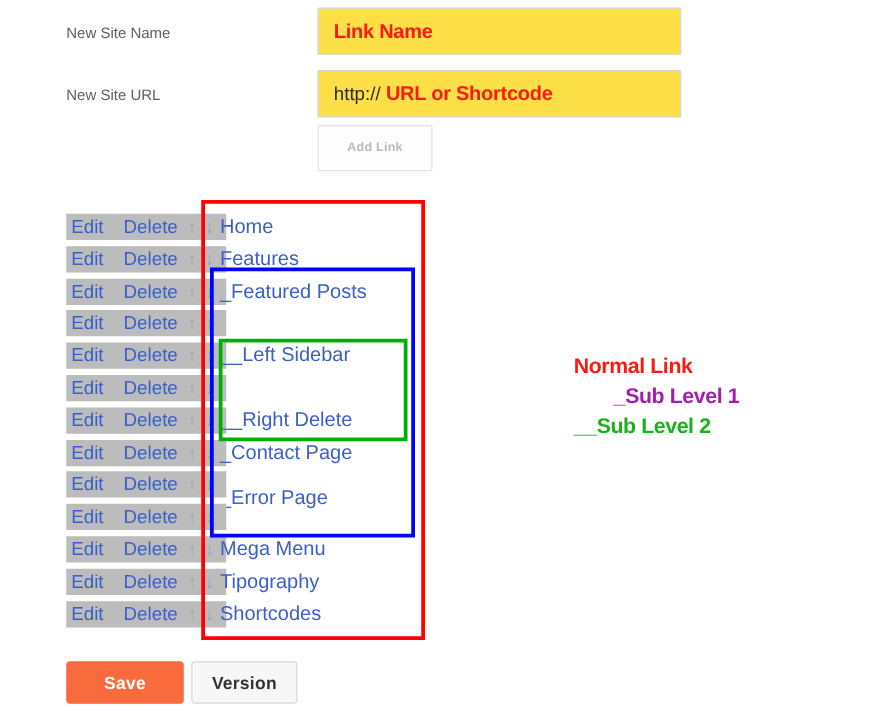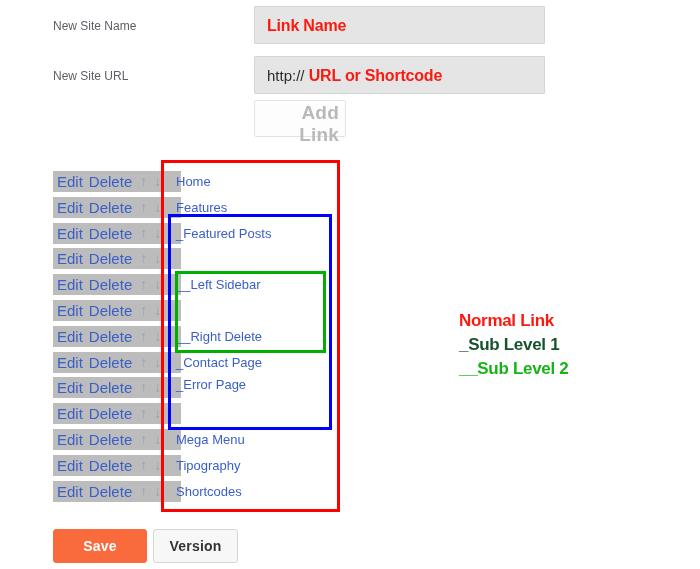--- a/index.html
+++ b/index.html
@@ -33,21 +33,21 @@
     white-space: nowrap;
   }
   .text-input {
     position: absolute;
     left: 254px;
     top: 0;
     width: 291px;
     height: 38px;
     box-sizing: border-box;
     border: 1px solid #d5d5d5;
-    background: #e5e5e5;
+    background: #fde047;
     border-radius: 1px;
     padding: 0 10px;
     font-family: "Liberation Sans", sans-serif;
   }
   .input-text-red {
     position: absolute;
     left: 12px;
     top: 0;
     height: 38px;
     line-height: 38px;
@@ -80,26 +80,25 @@
     position: absolute;
     left: 254px;
     top: 100px;
     width: 92px;
     height: 37px;
     box-sizing: border-box;
     border: 1px solid #e2e2e2;
     background: #fdfdfd;
     border-radius: 2px;
     color: #b9b9b9;
-    font-size: 19px;
+    font-size: 10px;
     font-weight: bold;
     font-family: "Liberation Sans", sans-serif;
     letter-spacing: 0.2px;
     cursor: default;
-    text-align: right;
   }
 
   
   .list-area {
     position: absolute;
     left: 0;
     top: 0;
     width: 700px;
     height: 569px;
   }
@@ -114,36 +113,36 @@
   }
   .ctrl-link {
     display: inline-block;
     color: #3a5fc8;
     font-size: 15px;
     line-height: 21px;
     vertical-align: top;
     cursor: pointer;
   }
   .ctrl-edit { margin-left: 4px; }
-  .ctrl-delete { margin-left: 6px; }
+  .ctrl-delete { margin-left: 16px; }
   .ctrl-arrow {
     display: inline-block;
     color: #9aa1b5;
     font-size: 14px;
     line-height: 21px;
     vertical-align: top;
     cursor: pointer;
   }
   .ctrl-up { margin-left: 8px; }
   .ctrl-down { margin-left: 7px; }
 
   .menu-label {
     position: absolute;
     left: 176px;
-    font-size: 13px;
+    font-size: 16px;
     color: #3a5fc8;
     height: 21px;
     line-height: 21px;
     white-space: nowrap;
   }
 
   
   .anno-box {
     position: absolute;
     box-sizing: border-box;
@@ -178,22 +177,22 @@
     left: 459px;
     top: 281px;
   }
   .legend-item {
     font-size: 17px;
     font-weight: bold;
     line-height: 24px;
     letter-spacing: -0.3px;
     white-space: nowrap;
   }
-  .legend-normal { color: #fa1a10; margin-top: 28px; }
-  .legend-sub1 { color: #14532d; }
+  .legend-normal { color: #fa1a10; }
+  .legend-sub1 { color: #a21caf; margin-left: 32px; }
   .legend-sub2 { color: #17b317; }
 
   
   .btn-save {
     position: absolute;
     left: 53px;
     top: 529px;
     width: 94px;
     height: 34px;
     box-sizing: border-box;
@@ -253,21 +252,21 @@
     <div class="menu-label" style="top: 223px;">_Featured Posts</div>
     <div class="ctrl-row" style="top: 248px;"><span class="ctrl-link ctrl-edit">Edit</span><span class="ctrl-link ctrl-delete">Delete</span><span class="ctrl-arrow ctrl-up">↑</span><span class="ctrl-arrow ctrl-down">↓</span></div>
     <div class="ctrl-row" style="top: 274px;"><span class="ctrl-link ctrl-edit">Edit</span><span class="ctrl-link ctrl-delete">Delete</span><span class="ctrl-arrow ctrl-up">↑</span><span class="ctrl-arrow ctrl-down">↓</span></div>
     <div class="menu-label" style="top: 274px;">__Left Sidebar</div>
     <div class="ctrl-row" style="top: 300px;"><span class="ctrl-link ctrl-edit">Edit</span><span class="ctrl-link ctrl-delete">Delete</span><span class="ctrl-arrow ctrl-up">↑</span><span class="ctrl-arrow ctrl-down">↓</span></div>
     <div class="ctrl-row" style="top: 326px;"><span class="ctrl-link ctrl-edit">Edit</span><span class="ctrl-link ctrl-delete">Delete</span><span class="ctrl-arrow ctrl-up">↑</span><span class="ctrl-arrow ctrl-down">↓</span></div>
     <div class="menu-label" style="top: 326px;">__Right Delete</div>
     <div class="ctrl-row" style="top: 352px;"><span class="ctrl-link ctrl-edit">Edit</span><span class="ctrl-link ctrl-delete">Delete</span><span class="ctrl-arrow ctrl-up">↑</span><span class="ctrl-arrow ctrl-down">↓</span></div>
     <div class="menu-label" style="top: 352px;">_Contact Page</div>
     <div class="ctrl-row" style="top: 377px;"><span class="ctrl-link ctrl-edit">Edit</span><span class="ctrl-link ctrl-delete">Delete</span><span class="ctrl-arrow ctrl-up">↑</span><span class="ctrl-arrow ctrl-down">↓</span></div>
-    <div class="menu-label" style="top: 374px;">_Error Page</div>
+    <div class="menu-label" style="top: 388px;">_Error Page</div>
     <div class="ctrl-row" style="top: 403px;"><span class="ctrl-link ctrl-edit">Edit</span><span class="ctrl-link ctrl-delete">Delete</span><span class="ctrl-arrow ctrl-up">↑</span><span class="ctrl-arrow ctrl-down">↓</span></div>
     <div class="ctrl-row" style="top: 429px;"><span class="ctrl-link ctrl-edit">Edit</span><span class="ctrl-link ctrl-delete">Delete</span><span class="ctrl-arrow ctrl-up">↑</span><span class="ctrl-arrow ctrl-down">↓</span></div>
     <div class="menu-label" style="top: 429px;">Mega Menu</div>
     <div class="ctrl-row" style="top: 455px;"><span class="ctrl-link ctrl-edit">Edit</span><span class="ctrl-link ctrl-delete">Delete</span><span class="ctrl-arrow ctrl-up">↑</span><span class="ctrl-arrow ctrl-down">↓</span></div>
     <div class="menu-label" style="top: 455px;">Tipography</div>
     <div class="ctrl-row" style="top: 481px;"><span class="ctrl-link ctrl-edit">Edit</span><span class="ctrl-link ctrl-delete">Delete</span><span class="ctrl-arrow ctrl-up">↑</span><span class="ctrl-arrow ctrl-down">↓</span></div>
     <div class="menu-label" style="top: 481px;">Shortcodes</div>
   </div>
 
 <div class="anno-box box-red"></div>

